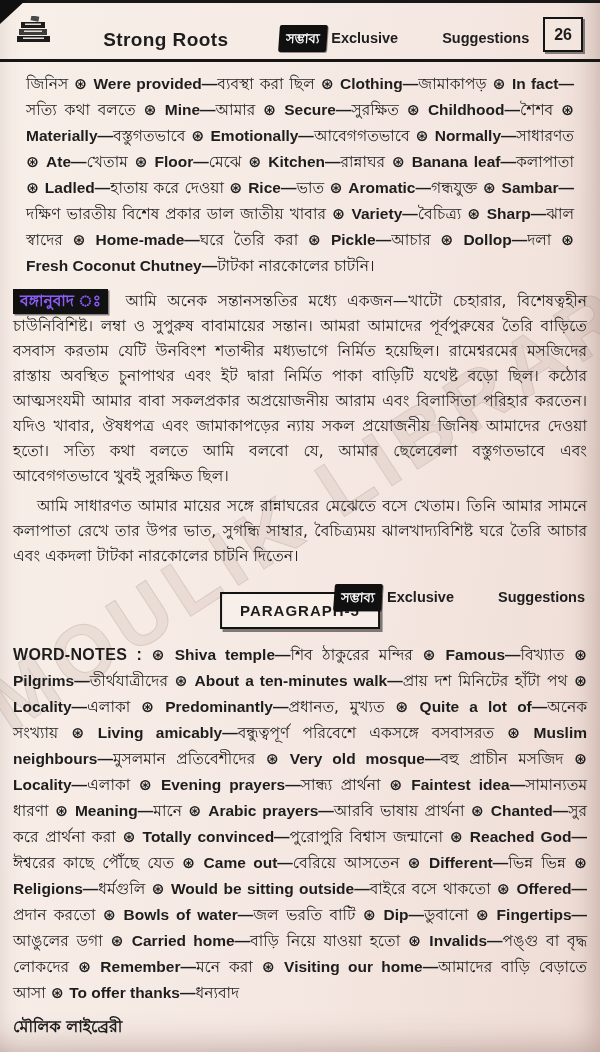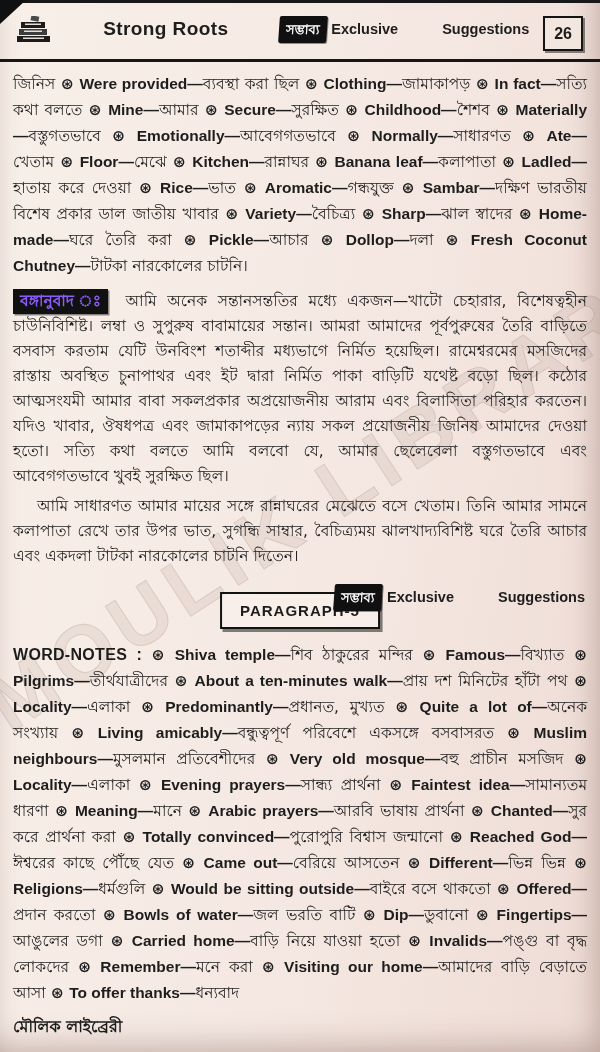--- a/index.html
+++ b/index.html
@@ -13,36 +13,36 @@
     padding:8px 13px 0 13px;
   }
   .topbar{position:absolute;top:0;left:0;width:100%;height:3px;background:#181818;}
   .corner{position:absolute;top:0;left:0;width:0;height:0;border-top:24px solid #101010;border-right:26px solid transparent;}
   .watermark{
     position:absolute;top:480px;left:-70px;transform:rotate(-33deg);
     font-family:"Liberation Sans",sans-serif;font-weight:700;font-size:80px;letter-spacing:8px;
     color:rgba(123,94,88,0.10);-webkit-text-stroke:1px rgba(123,94,88,0.18);
     white-space:nowrap;pointer-events:none;z-index:0;
   }
-  .header{position:relative;display:flex;align-items:flex-start;gap:8px;padding:8px 4px 7px 2px;z-index:1;}
+  .header{position:relative;display:flex;align-items:flex-end;gap:8px;padding:8px 4px 7px 2px;z-index:1;}
   .books-icon{flex:0 0 auto;display:inline-block;}
   .title{flex:1;text-align:center;font-family:"Liberation Sans",sans-serif;font-weight:700;font-size:19px;letter-spacing:.4px;}
   .badge{display:flex;align-items:center;gap:5px;}
   .badge-bn{
     background:#101010;color:#ffffff;font-weight:700;font-size:13px;line-height:1;
     padding:7px 7px;transform:skew(-4deg);border-radius:2px;box-shadow:1px 1px 0 rgba(0,0,0,.4);
   }
   .badge-en{display:flex;flex-direction:row;line-height:15px;font-family:"Liberation Sans",sans-serif;font-weight:700;font-size:14.5px;gap:44px;}
   .pageno{
     border:2px solid #141414;background:#f2e6df;box-shadow:2px 2px 0 rgba(40,40,40,.55);
     font-family:"Liberation Sans",sans-serif;font-weight:700;font-size:16px;padding:3px 9px;margin-left:6px;
   }
   .rule{height:3px;background:#161616;margin:0 -13px;}
   .notes,.trans{text-align:justify;position:relative;z-index:1;}
-  #notes1{margin:9px 0 10px;}
+  #notes1{margin:9px 13px 10px;}
   .en{font-family:"Liberation Sans",sans-serif;font-weight:700;}
   .bullet{font-weight:700;}
   .wn-label{font-family:Liberation Sans, sans-serif;font-weight:700;font-size:16px;letter-spacing:.3px;}
   .trans{margin:5px 0;}
   .trans-label{
     display:inline-block;background:#111;color:#8b5cf6;font-weight:700;
     padding:0 7px;margin-right:7px;box-shadow:1.5px 1.5px 0 rgba(0,0,0,.45);
   }
   .indent{text-indent:24px;}
   .para-row{position:relative;margin:13px 0 8px;height:52px;z-index:1;}

